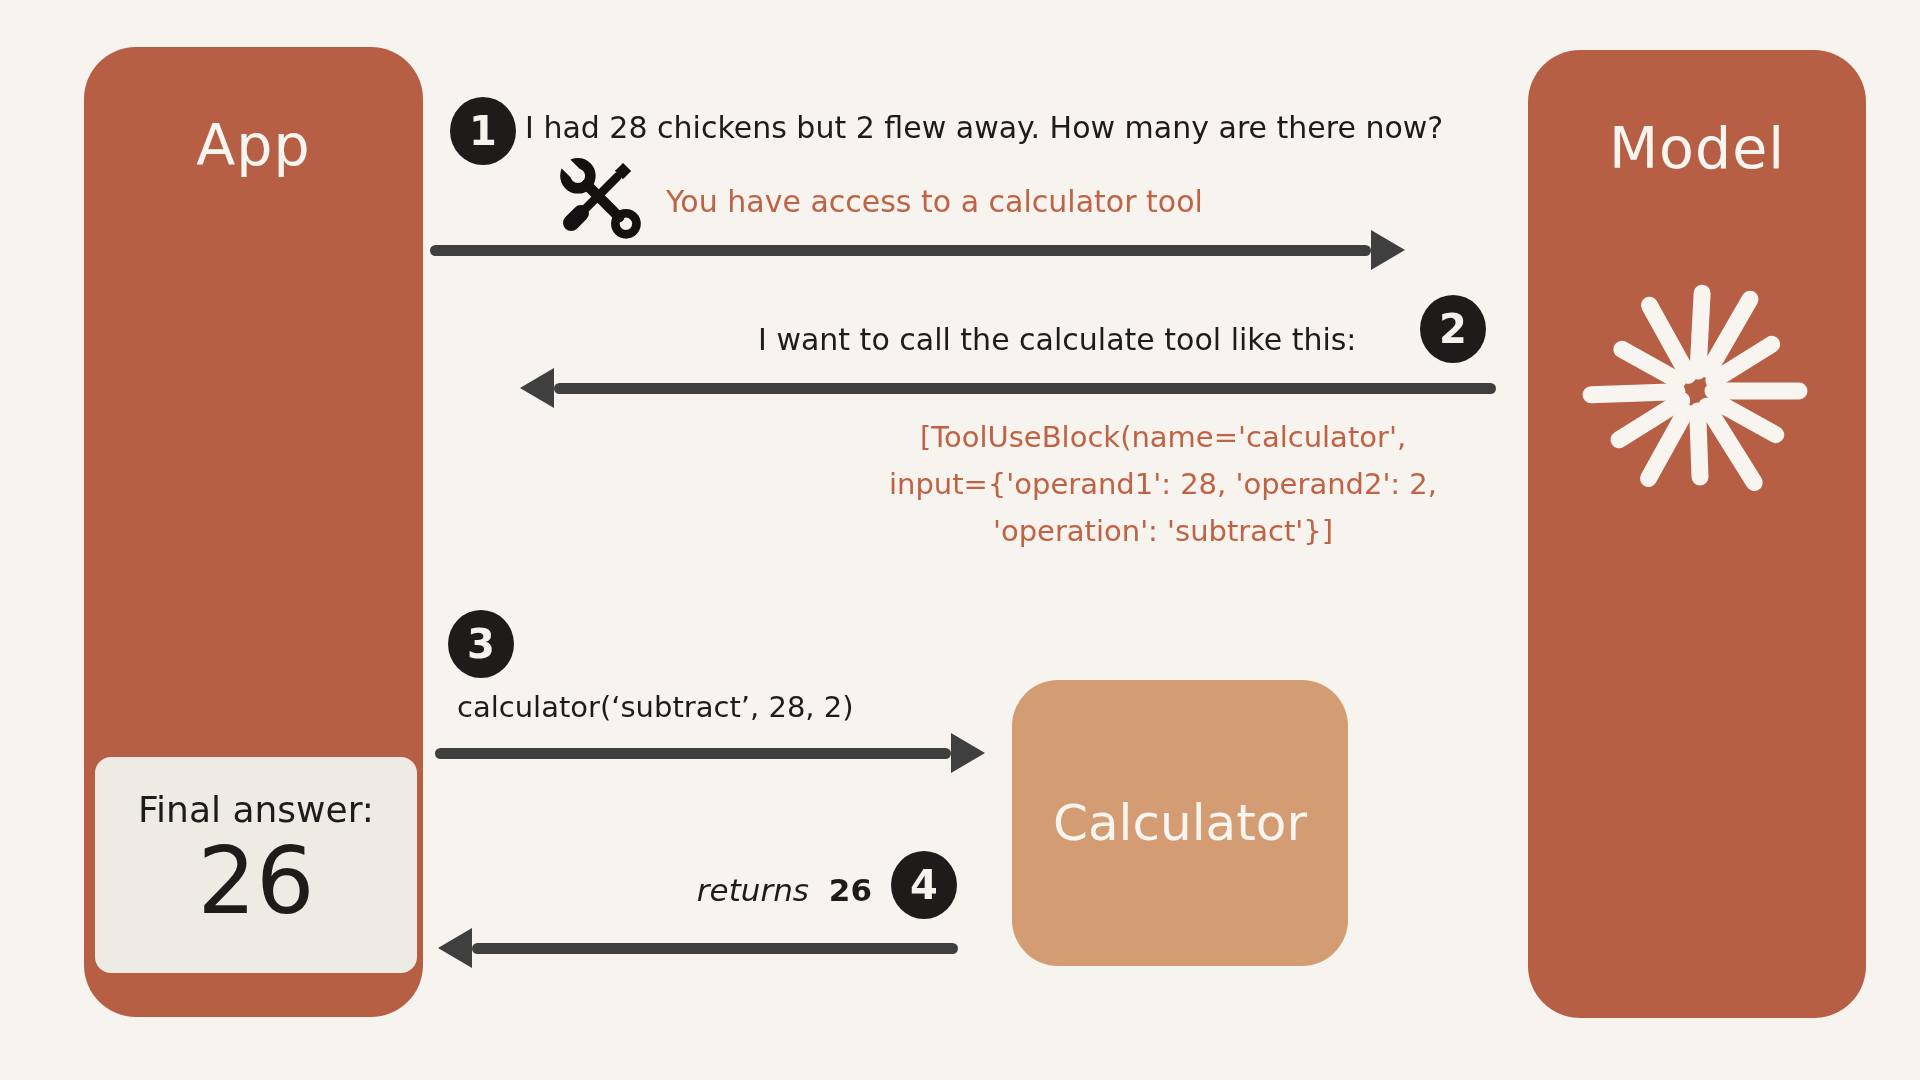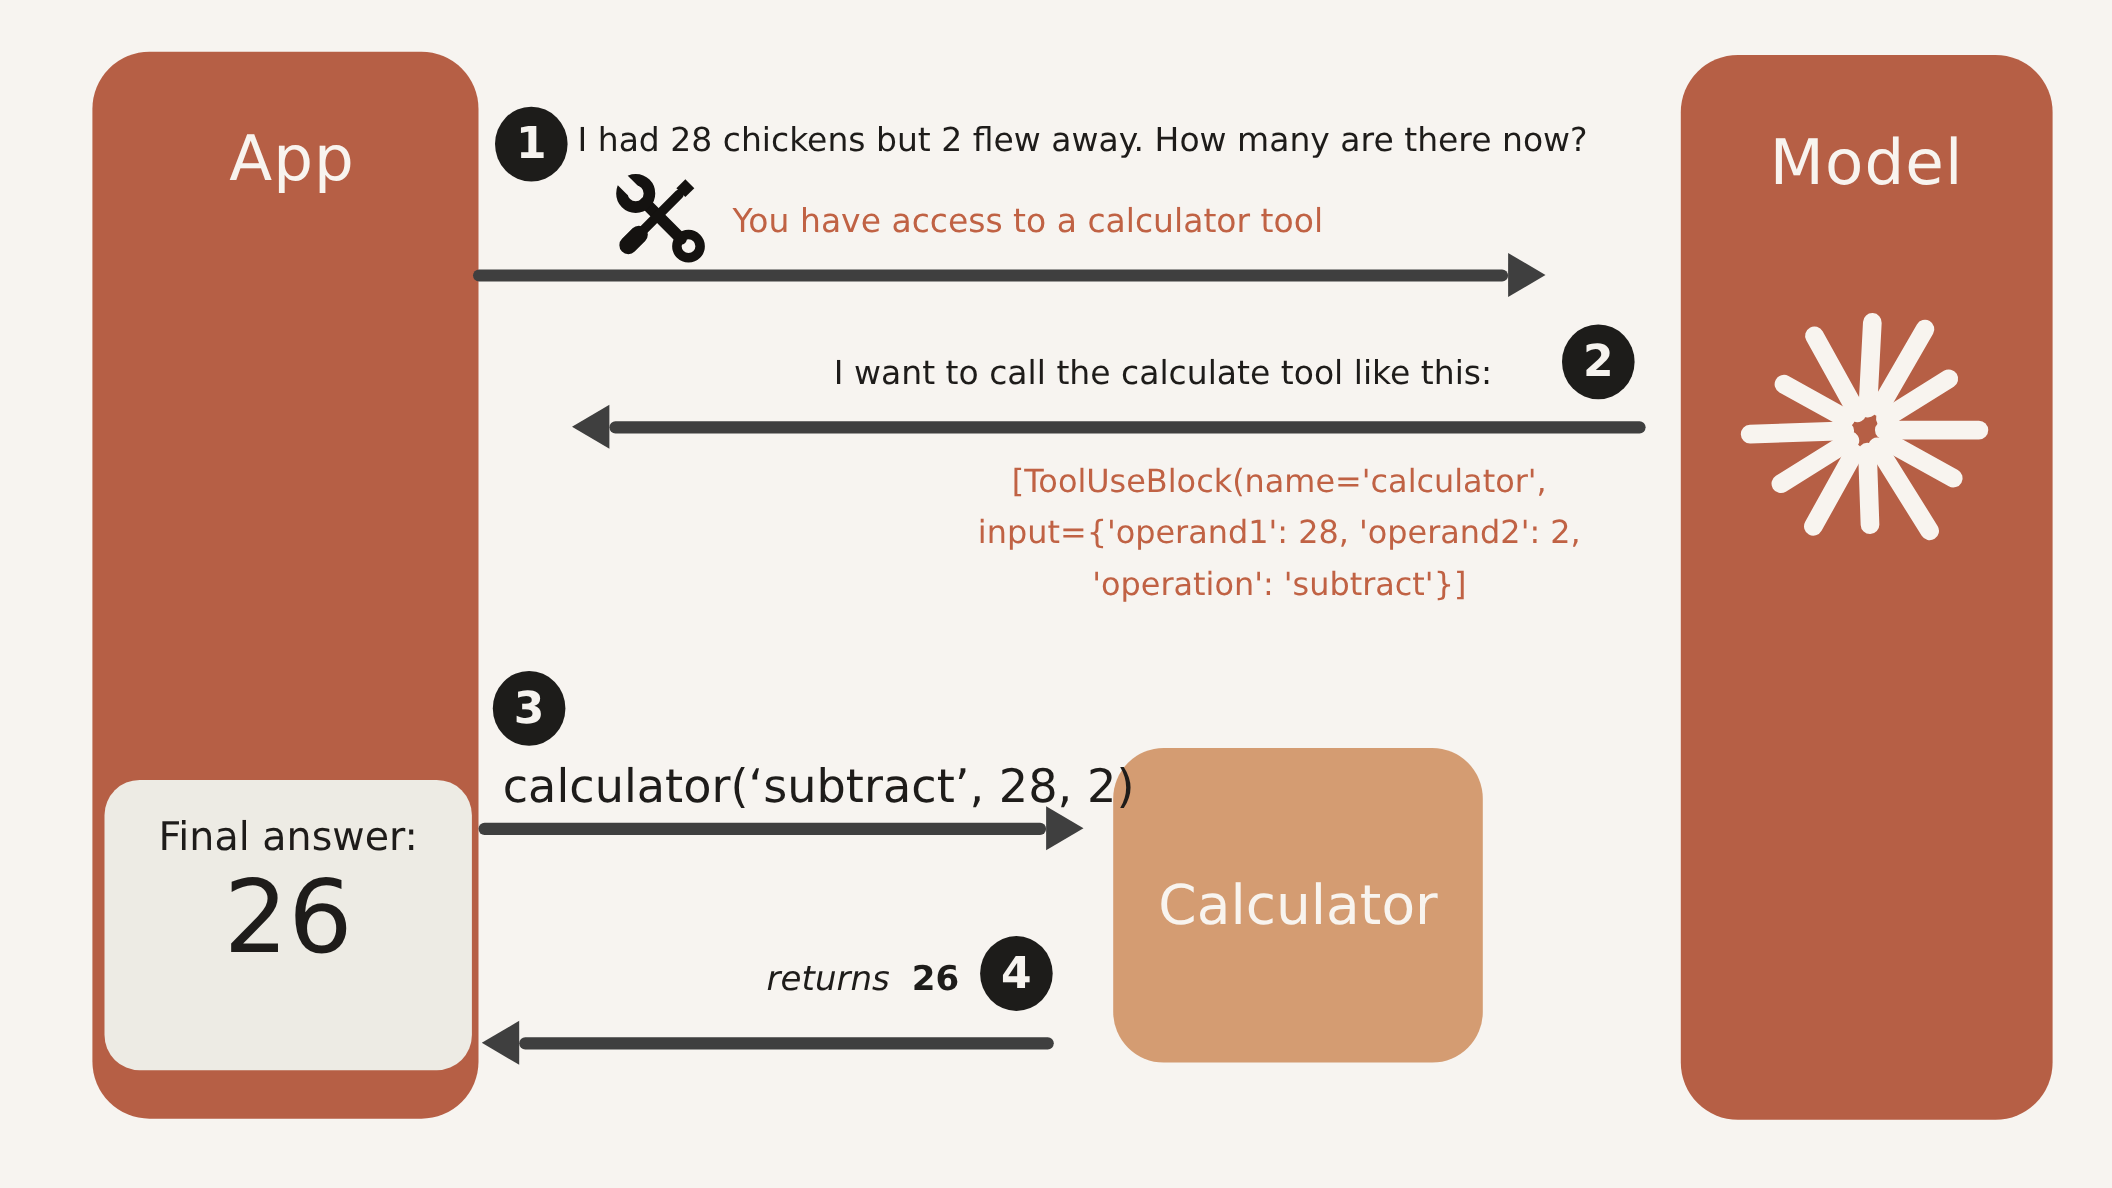--- a/index.html
+++ b/index.html
@@ -1,41 +1,41 @@
 <!DOCTYPE html>
 <html><head>
 <meta charset="utf-8">
 <style>
   html,body{margin:0;padding:0;background:#f7f4f0;}
   .canvas{
     position:relative;width:1920px;height:1080px;background:#f7f4f0;
     font-family:"DejaVu Sans","Liberation Sans",sans-serif;color:#1e1c1a;overflow:hidden;
   }
   .actor{position:absolute;background:#b65f45;border-radius:52px;display:flex;flex-direction:column;align-items:center;}
-  #app-box{left:84px;top:47px;width:339px;height:970px;padding-left:12px;}
+  #app-box{left:84px;top:47px;width:339px;height:970px;}
   #model-box{left:1528px;top:50px;width:338px;height:968px;gap:44px;}
   .actor-label{color:#f8f4ef;font-size:57px;line-height:68px;margin-top:64px;letter-spacing:1px;}
   .star{margin-top:40px;}
-  .answer-box{position:absolute;left:11px;right:6px;bottom:44px;height:264px;background:#edebe4;border-radius:32px;text-align:center;}
+  .answer-box{position:absolute;left:11px;right:6px;bottom:44px;height:216px;background:#edebe4;border-radius:16px;text-align:center;}
   .answer-label{font-size:36px;margin-top:32px;}
   .answer-value{font-size:92px;line-height:1.05;margin-top:4px;}
   .func-box{position:absolute;left:1012px;top:680px;width:336px;height:286px;background:#d49c72;border-radius:46px;
     display:flex;flex-direction:column;justify-content:center;align-items:center;color:#f8f4ef;font-size:50px;line-height:64px;}
   .badge{position:absolute;width:66px;height:68px;border-radius:50%;background:#1d1c1a;color:#f6f3ef;
     display:flex;align-items:center;justify-content:center;font-size:40px;font-weight:600;}
   #badge1{left:450px;top:97px;}
   #badge2{left:1420px;top:295px;}
   #badge3{left:448px;top:610px;}
   #badge4{left:891px;top:851px;}
   .msg{position:absolute;font-size:30px;white-space:nowrap;}
   #msg1{left:525px;top:110px;}
   #note1{left:666px;top:184px;color:#c06244;}
   #msg2{left:758px;top:322px;}
   #code2{left:843px;top:414px;width:640px;text-align:center;color:#c06244;font-size:29px;line-height:47px;}
-  #msg3{left:457px;top:690px;font-size:42px;}
+  #msg3{left:457px;top:690px;font-size:29px;}
   #msg4{right:1048px;top:872px;font-size:31px;}
   #msg4 .verb{font-style:italic;font-weight:500;}
   #msg4 .val{font-weight:bold;margin-left:10px;}
   .tools{position:absolute;left:552px;top:148px;}
   .arrow{position:absolute;display:flex;align-items:center;height:42px;}
   .arrow .bar{flex:1;height:11px;background:#3f3f3f;border-radius:6px;}
   .head-r{width:0;height:0;border-top:20px solid transparent;border-bottom:20px solid transparent;border-left:34px solid #3f3f3f;}
   .head-l{width:0;height:0;border-top:20px solid transparent;border-bottom:20px solid transparent;border-right:34px solid #3f3f3f;}
   #arrow1{left:430px;top:229px;width:975px;}
   #arrow2{left:520px;top:367px;width:976px;}

